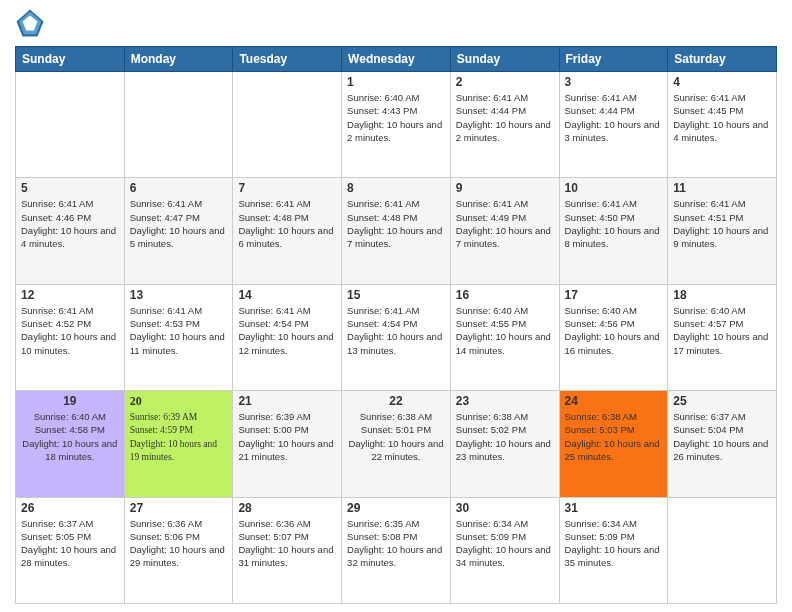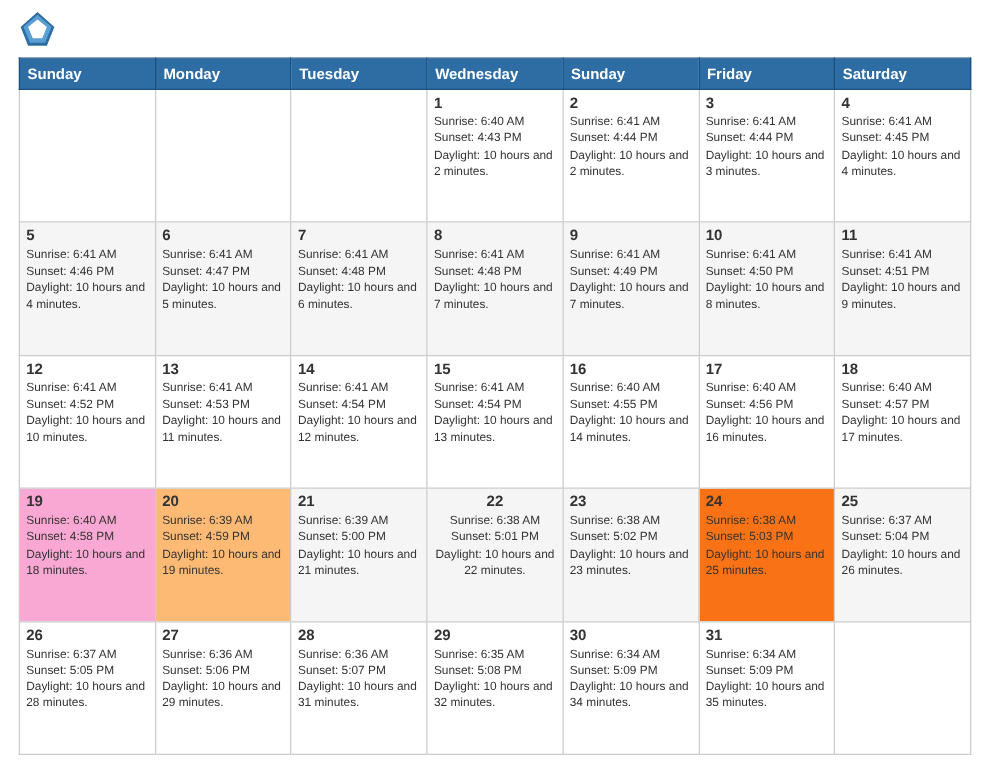--- a/index.html
+++ b/index.html
@@ -257,28 +257,28 @@
           </td>
           <td>
             <span class="day-number">18</span>
             <div class="day-info">Sunrise: 6:40 AM
 Sunset: 4:57 PM
 Daylight: 10 hours
 and 17 minutes.</div>
           </td>
         </tr>
         <tr>
-          <td style="background-color: #f9a8d4;">
+          <td style="background-color: #c4b5fd; text-align: center;">
             <span class="day-number">19</span>
             <div class="day-info">Sunrise: 6:40 AM
 Sunset: 4:58 PM
 Daylight: 10 hours
 and 18 minutes.</div>
           </td>
-          <td style="background-color: #fdba74;">
+          <td style="background-color: #bef264; font-family: Liberation Serif, serif;">
             <span class="day-number">20</span>
             <div class="day-info">Sunrise: 6:39 AM
 Sunset: 4:59 PM
 Daylight: 10 hours
 and 19 minutes.</div>
           </td>
           <td style="background-color: rgb(245, 245, 245);">
             <span class="day-number">21</span>
             <div class="day-info">Sunrise: 6:39 AM
 Sunset: 5:00 PM

